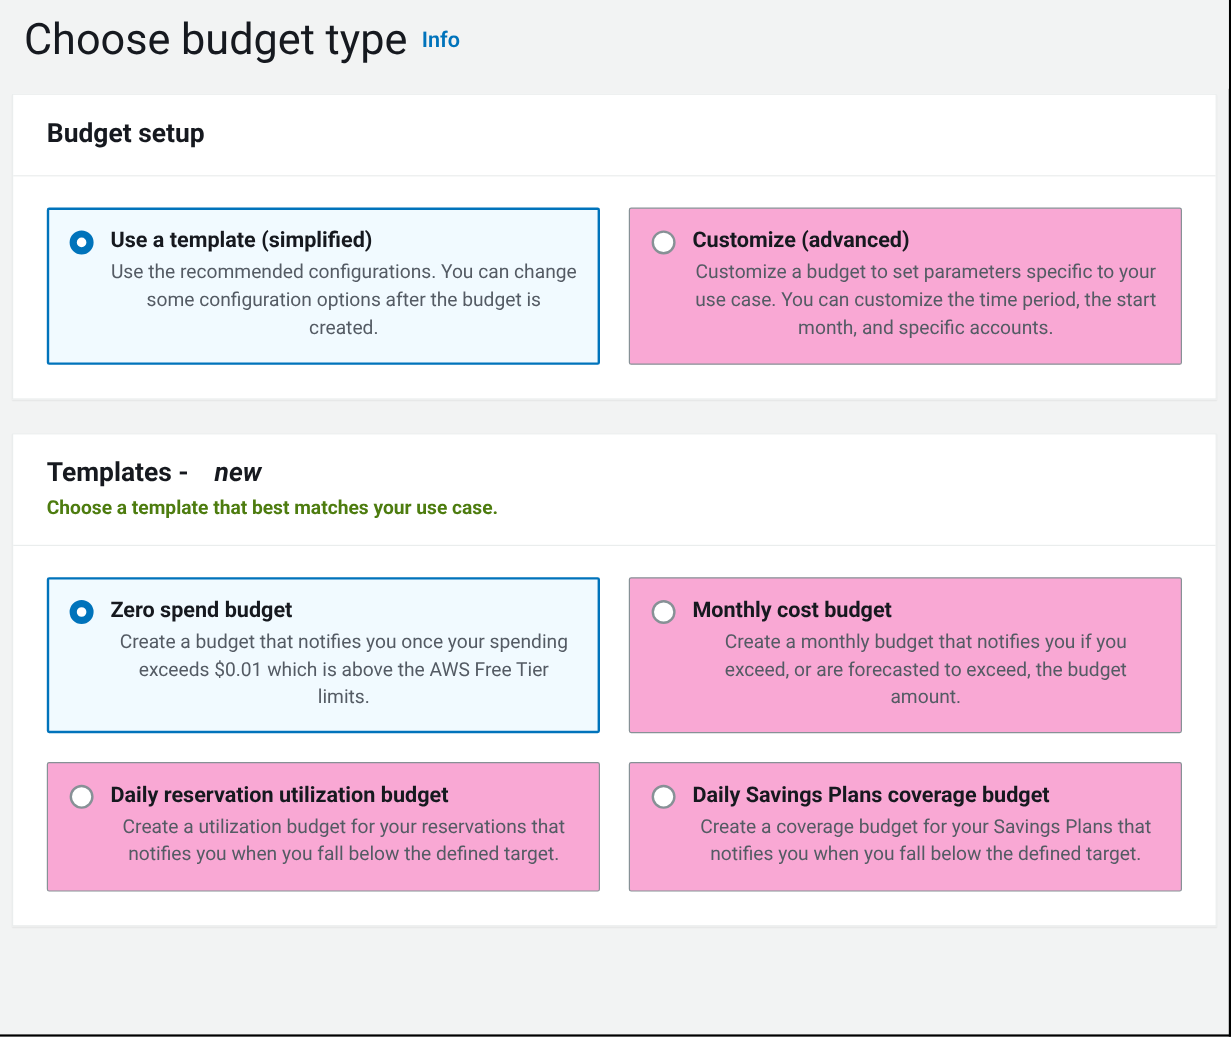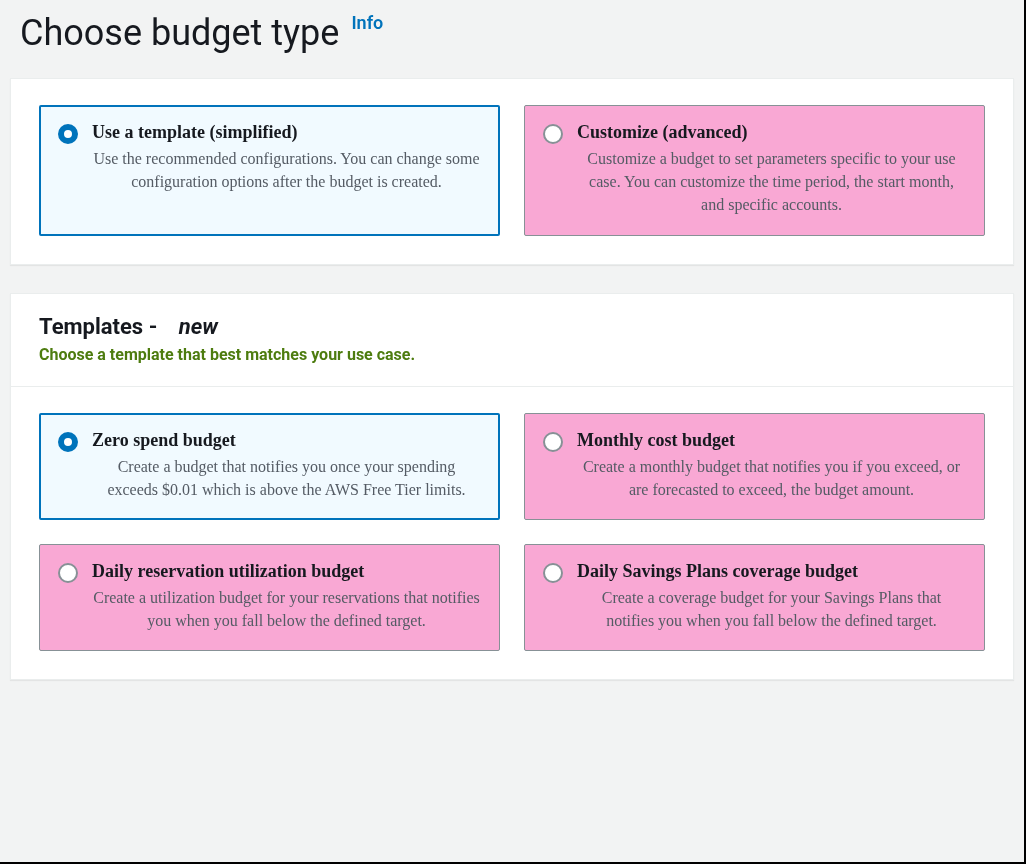--- a/index.html
+++ b/index.html
@@ -19,21 +19,21 @@
       padding: 0 0 0 0;
       background: #f2f3f3;
       border-right: 2px solid #000;
       border-bottom: 2px solid #000;
       height: 100%;
     }
     .page-header {
       padding: 12px 20px 20px 20px;
       background: #f2f3f3;
       display: flex;
-      align-items: flex-start;
+      align-items: center;
       gap: 12px;
     }
     .page-title {
       font-size: 36px;
       font-weight: 400;
       color: #16191f;
     }
     .info-link {
       color: #0073bb;
       font-size: 18px;
@@ -101,21 +101,20 @@
       align-items: center;
       justify-content: center;
     }
     .radio.selected {
       border: 6px solid #0073bb;
       width: 20px;
       height: 20px;
     }
     .option-content {
       flex: 1;
-      font-family: Liberation Serif, serif;
     }
     .option-title {
       font-size: 18px;
       font-weight: 700;
       color: #16191f;
       margin-bottom: 4px;
     }
     .option-desc {
       font-size: 16px;
       color: #545b64;
@@ -128,20 +127,23 @@
 <body>
 
 <div class="page-container">
 
   <div class="page-header">
     <h1 class="page-title">Choose budget type</h1>
     <span class="info-link">Info</span>
   </div>
 
   <div class="panel">
+    <div class="panel-header">
+      <div class="panel-title">Budget setup</div>
+    </div>
     <div class="panel-body">
       <div class="option-grid">
 
         <div class="option-card selected">
           <div class="radio selected"></div>
           <div class="option-content">
             <div class="option-title">Use a template (simplified)</div>
             <div class="option-desc">Use the recommended configurations. You can change some configuration options after the budget is created.</div>
           </div>
         </div>

